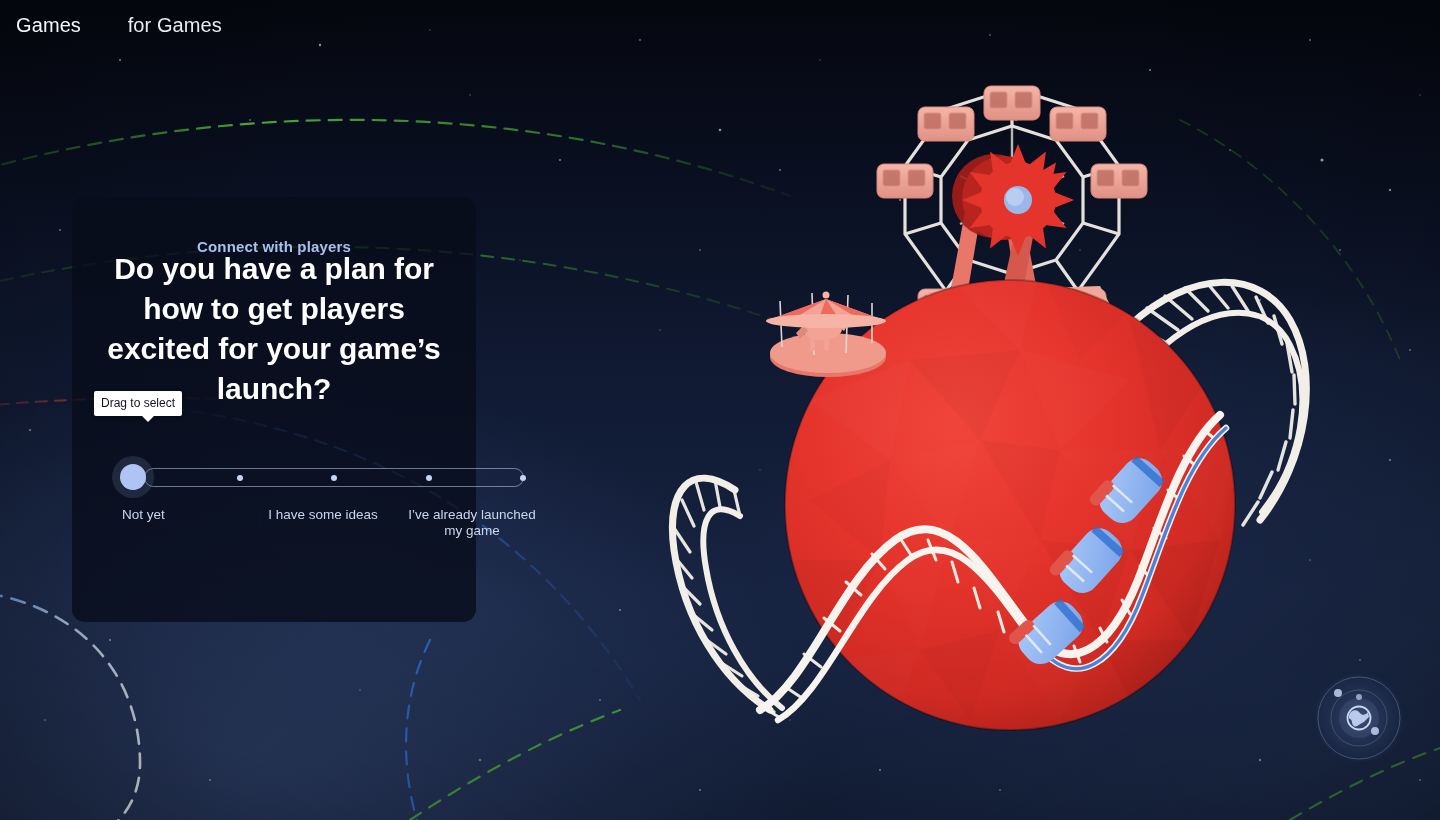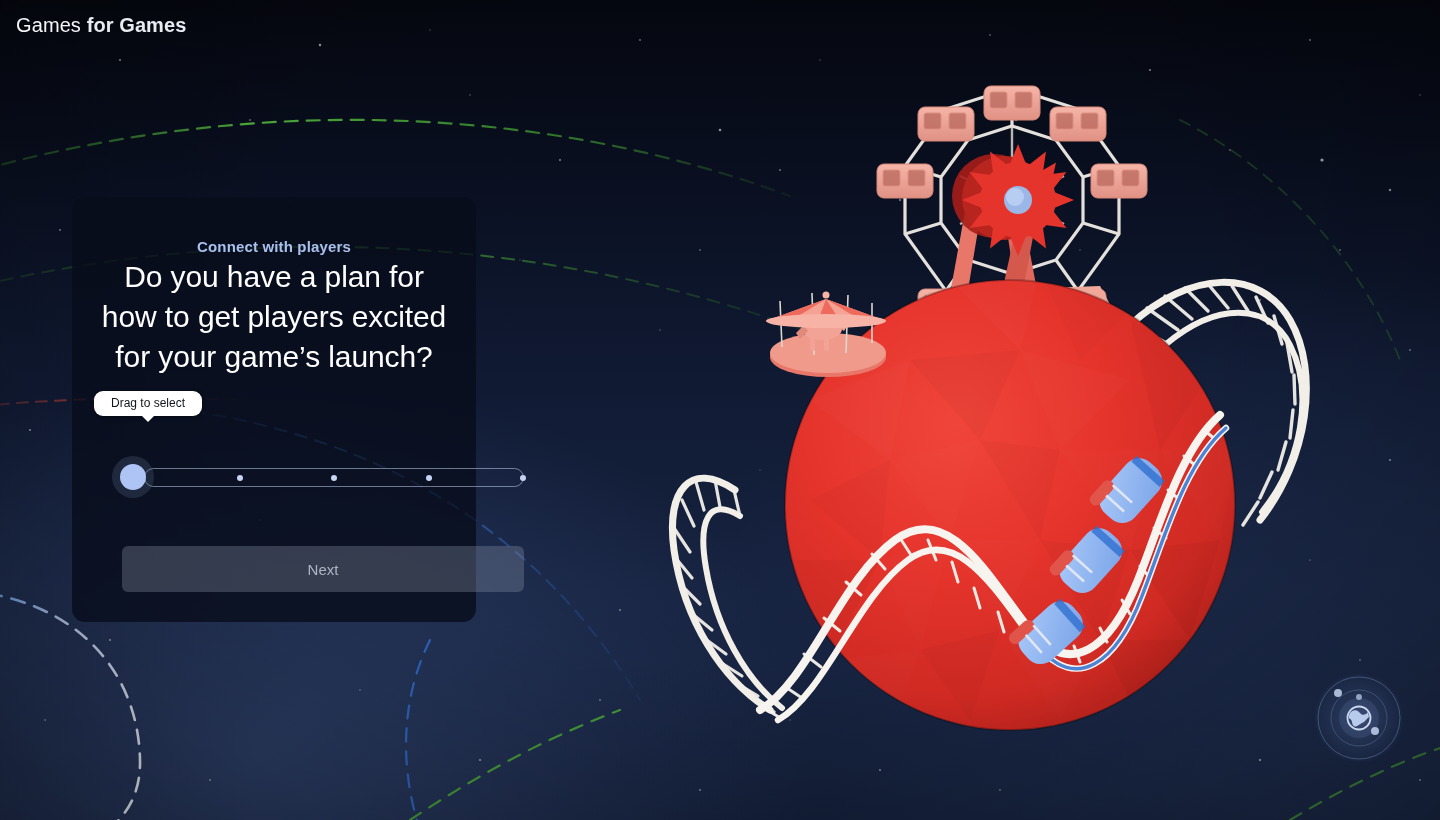--- a/index.html
+++ b/index.html
@@ -30,46 +30,46 @@
   
   .orbits { position:absolute; inset:0; pointer-events:none; }
 
   
   .brand {
     position:absolute; left:16px; top:14px;
     font-size:20px; letter-spacing:.1px; color:#f3f5f8;
     z-index:40; white-space:nowrap;
   }
   .brand .g { font-weight:400; }
-  .brand .for { font-weight:700; color:#e8ebf0; }
+  .brand .for { font-weight:400; color:#e8ebf0;margin-left:41px; }
 
   
   .card {
     position:absolute; left:72px; top:197px; width:404px; height:425px;
     background:rgba(8,13,26,.80);
     border-radius:13px;
     z-index:25;
   }
   .eyebrow {
     position:absolute; left:0; right:0; top:41px;
     text-align:center; font-size:15px; font-weight:700;
     color:#a9c0ef; letter-spacing:.15px;
   }
   .headline {
-    position:absolute; left:26px; right:26px; top:60px;
-    text-align:center; font-size:30px; font-weight:400;
+    position:absolute; left:26px; right:26px; top:52px;
+    text-align:center; font-size:30px; font-weight:700;
     line-height:40px; color:#ffffff; letter-spacing:-.1px;
   }
 
   
   .slider-wrap { position:absolute; left:50px; top:230px; width:402px; height:90px; }
   .tooltip {
     position:absolute; left:-28px; top:-36px;
     background:#ffffff; color:#12151c;
-    font-size:12px; padding:5px 17px 6px; border-radius:9px;
+    font-size:12px; padding:5px 7px 6px; border-radius:2px;
     white-space:nowrap; box-shadow:0 1px 4px rgba(0,0,0,.45);
   }
   .tooltip::after {
     content:""; position:absolute; left:47px; bottom:-6px;
     border-left:7px solid transparent; border-right:7px solid transparent;
     border-top:7px solid #ffffff;
   }
   .track {
     position:absolute; left:22px; top:41px; width:380px; height:19px;
     border:1px solid rgba(190,205,235,.55); border-radius:10px;
@@ -517,23 +517,27 @@
         <span class="dot" style="left:25%"></span>
         <span class="dot" style="left:50%"></span>
         <span class="dot" style="left:75%"></span>
         <span class="dot" style="left:100%"></span>
       </div>
 
       <div class="thumb">
           <i></i>
         </div>
 
+      <div class="labels">
+        <span class="slabel l">Not yet</span>
+        <span class="slabel c">I have some ideas</span>
+        <span class="slabel r">I’ve already launched my game</span>
+      </div>
     </div>
 
-    <button class="next-btn">Next</button>
   </div>
 
   <div class="globe-widget">
     <svg width="88" height="88" viewBox="0 0 88 88">
       <circle cx="44" cy="44" r="41" fill="none" stroke="#8fa6d4" stroke-width="1" opacity=".35"></circle>
       <circle cx="44" cy="44" r="28" fill="none" stroke="#8fa6d4" stroke-width="1" opacity=".28"></circle>
       <circle cx="44" cy="44" r="20" fill="#6c86bd" opacity=".18"></circle>
       <circle cx="23" cy="19" r="4" fill="#c3d2ee" opacity=".85"></circle>
       <circle cx="44" cy="23" r="3" fill="#c3d2ee" opacity=".7"></circle>
       <circle cx="60" cy="57" r="4" fill="#c3d2ee" opacity=".85"></circle>

